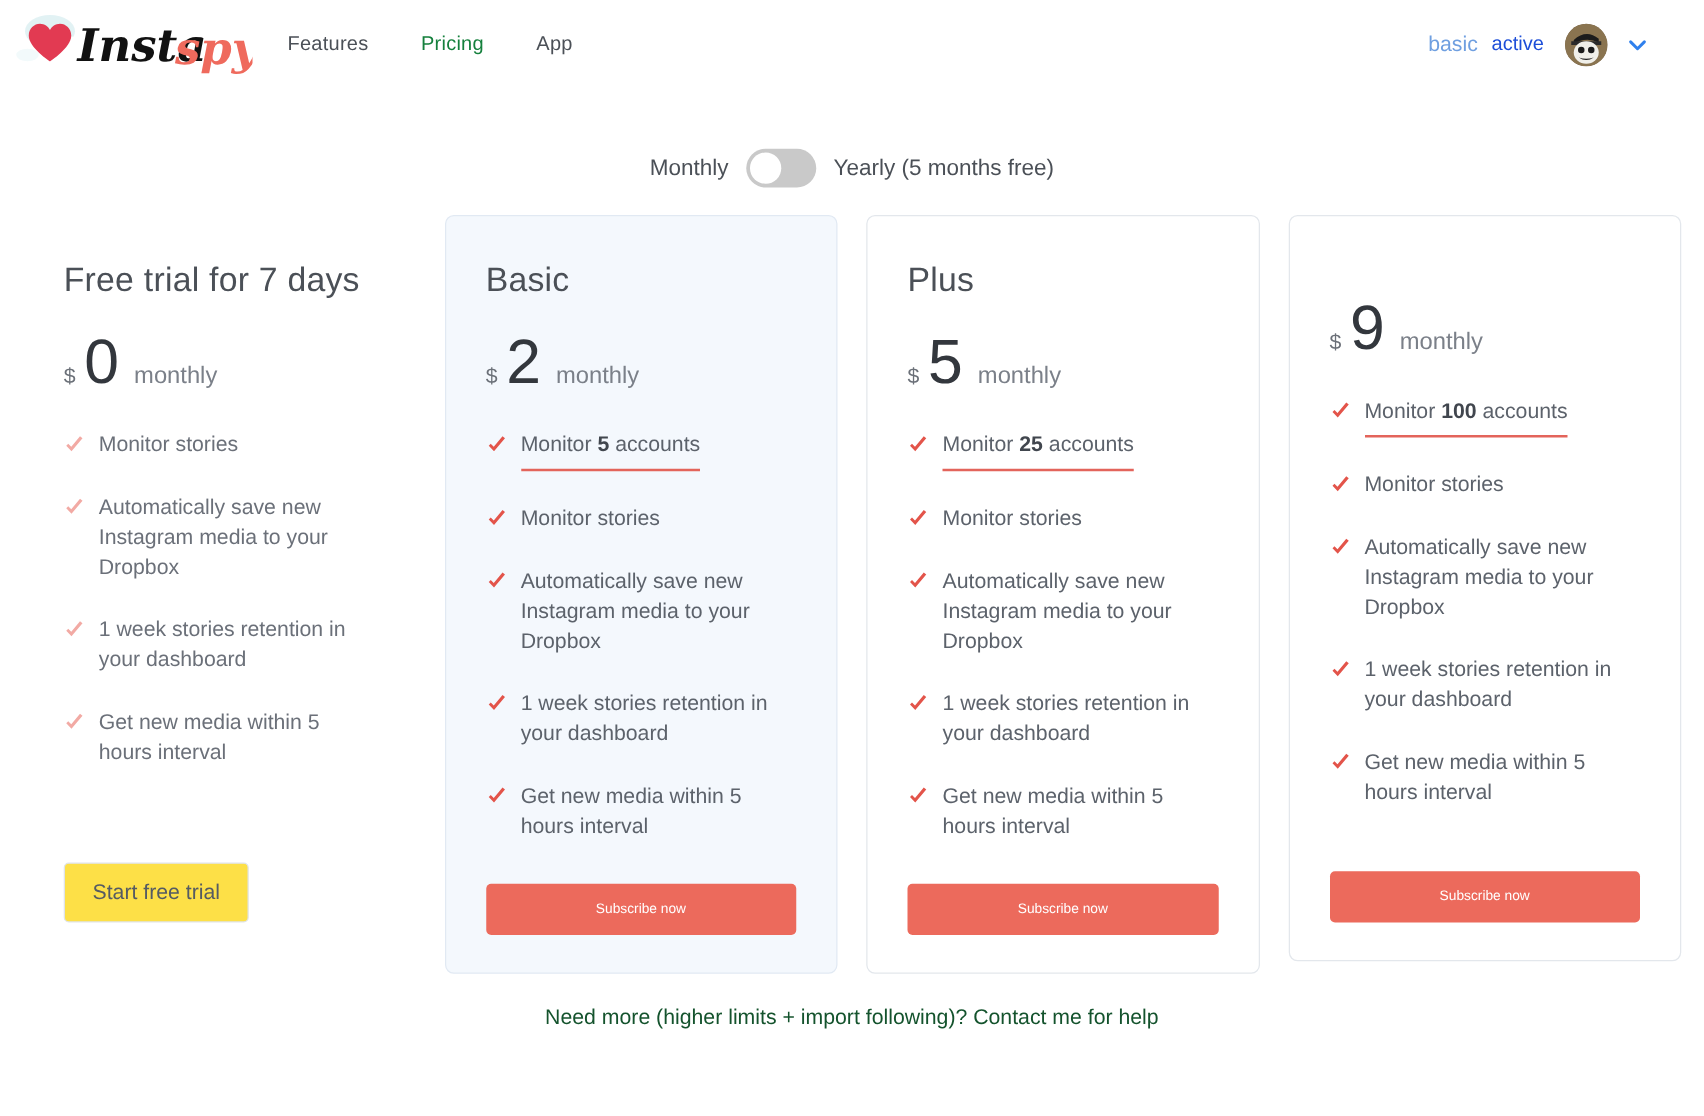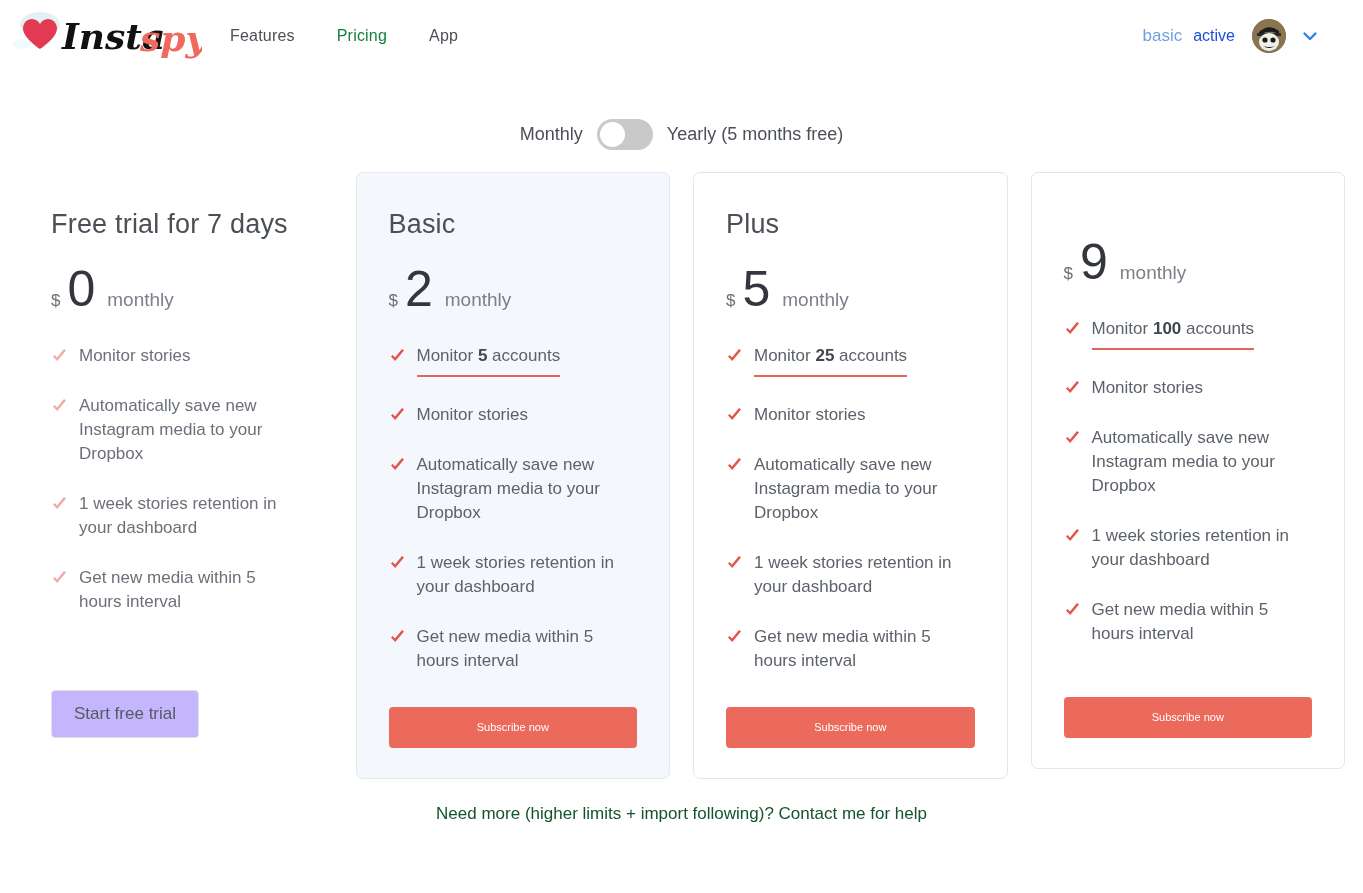--- a/index.html
+++ b/index.html
@@ -207,21 +207,21 @@
     font-family: inherit;
     border: none;
     border-radius: 4px;
     cursor: pointer;
     text-align: center;
     line-height: 1.2;
   }
   .btn-outline {
     display: inline-block;
     padding: 13px 22px;
-    background: #c4b5fd;
+    background: #fde047;
     color: #555b63;
     font-size: 17px;
     font-family: inherit;
     border: 1px solid #dfe3e8;
     border-radius: 4px;
     cursor: pointer;
     line-height: 1.2;
   }
 
   

